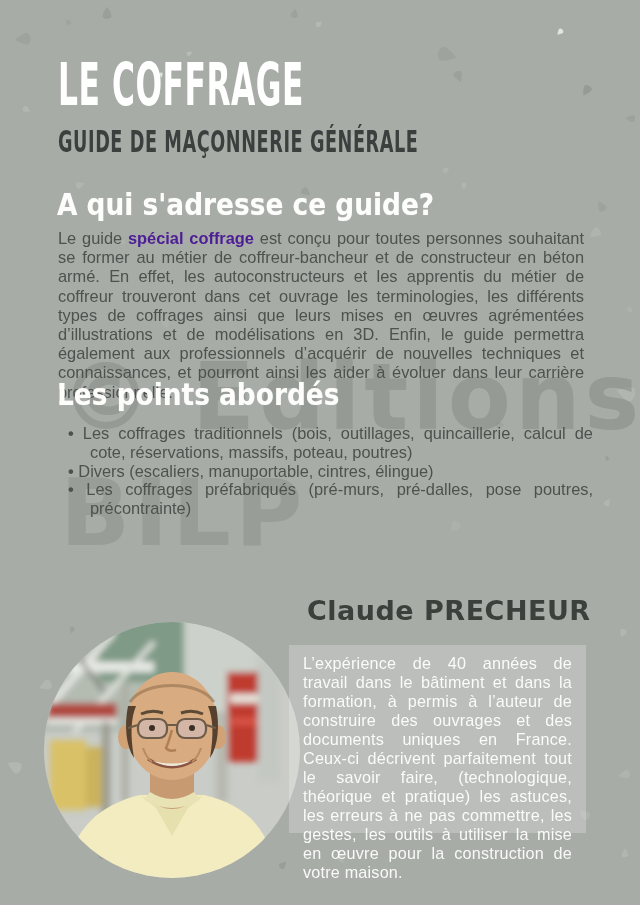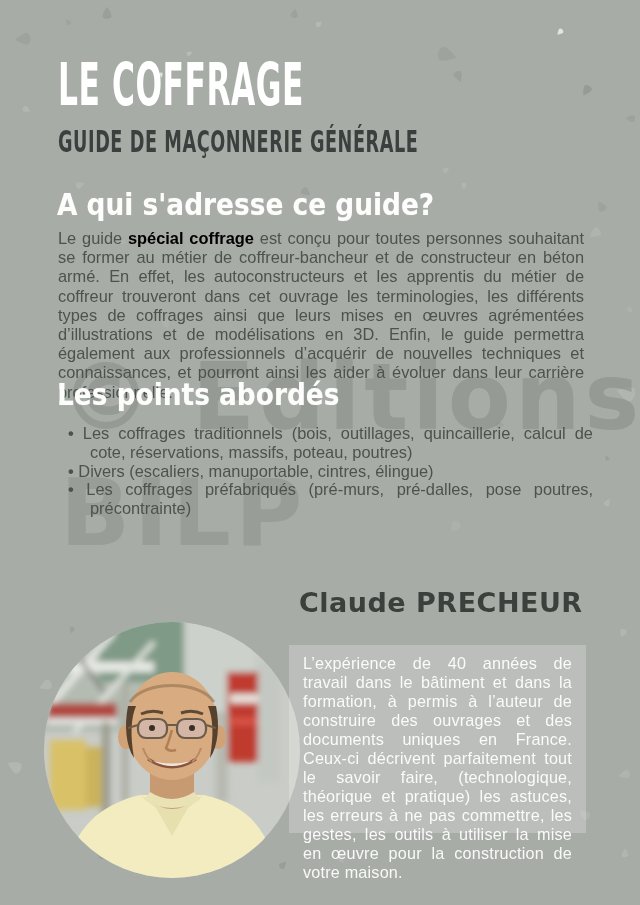--- a/index.html
+++ b/index.html
@@ -35,29 +35,29 @@
     font-weight:bold;color:#fdfdfc;font-size:30px;line-height:1.1;
     white-space:nowrap;transform:scaleX(0.88);transform-origin:left top;
     text-shadow:0 0 1px rgba(255,255,255,.4);
   }
   #intro-heading{left:57px;top:188px;}
   #points-heading{left:57px;top:378px;}
   .paragraph{
     position:absolute;left:58px;top:229px;width:526px;margin:0;
     font-size:16.4px;line-height:19.2px;color:#4d524e;text-align:justify;
   }
-  .paragraph b{color:#000000;}
+  .paragraph b{color:#4c1d95;}
   .points-list{
     position:absolute;left:52px;top:424px;width:541px;margin:0;padding:0;
     list-style:none;font-size:16.4px;line-height:18.8px;color:#4d524e;
   }
   .points-list li{padding-left:38px;text-indent:-22px;text-align:justify;margin:0;}
   .points-list li::before{content:"\2022\00a0";font-weight:bold;}
   .author-name{
-    position:absolute;left:299px;top:588px;margin:0;
+    position:absolute;left:299px;top:588px;margin:8px;
     font-family:"DejaVu Sans",sans-serif;font-weight:bold;color:#3b403d;
     font-size:27px;line-height:1.1;white-space:nowrap;letter-spacing:0.5px;
   }
   .bio-panel{
     position:absolute;left:289px;top:645px;width:297px;height:188px;
     background:rgba(255,255,255,0.22);box-sizing:border-box;
     padding:9px 14px;
   }
   .bio-text{
     margin:0;font-size:16.2px;line-height:19px;color:rgba(255,255,255,0.93);

